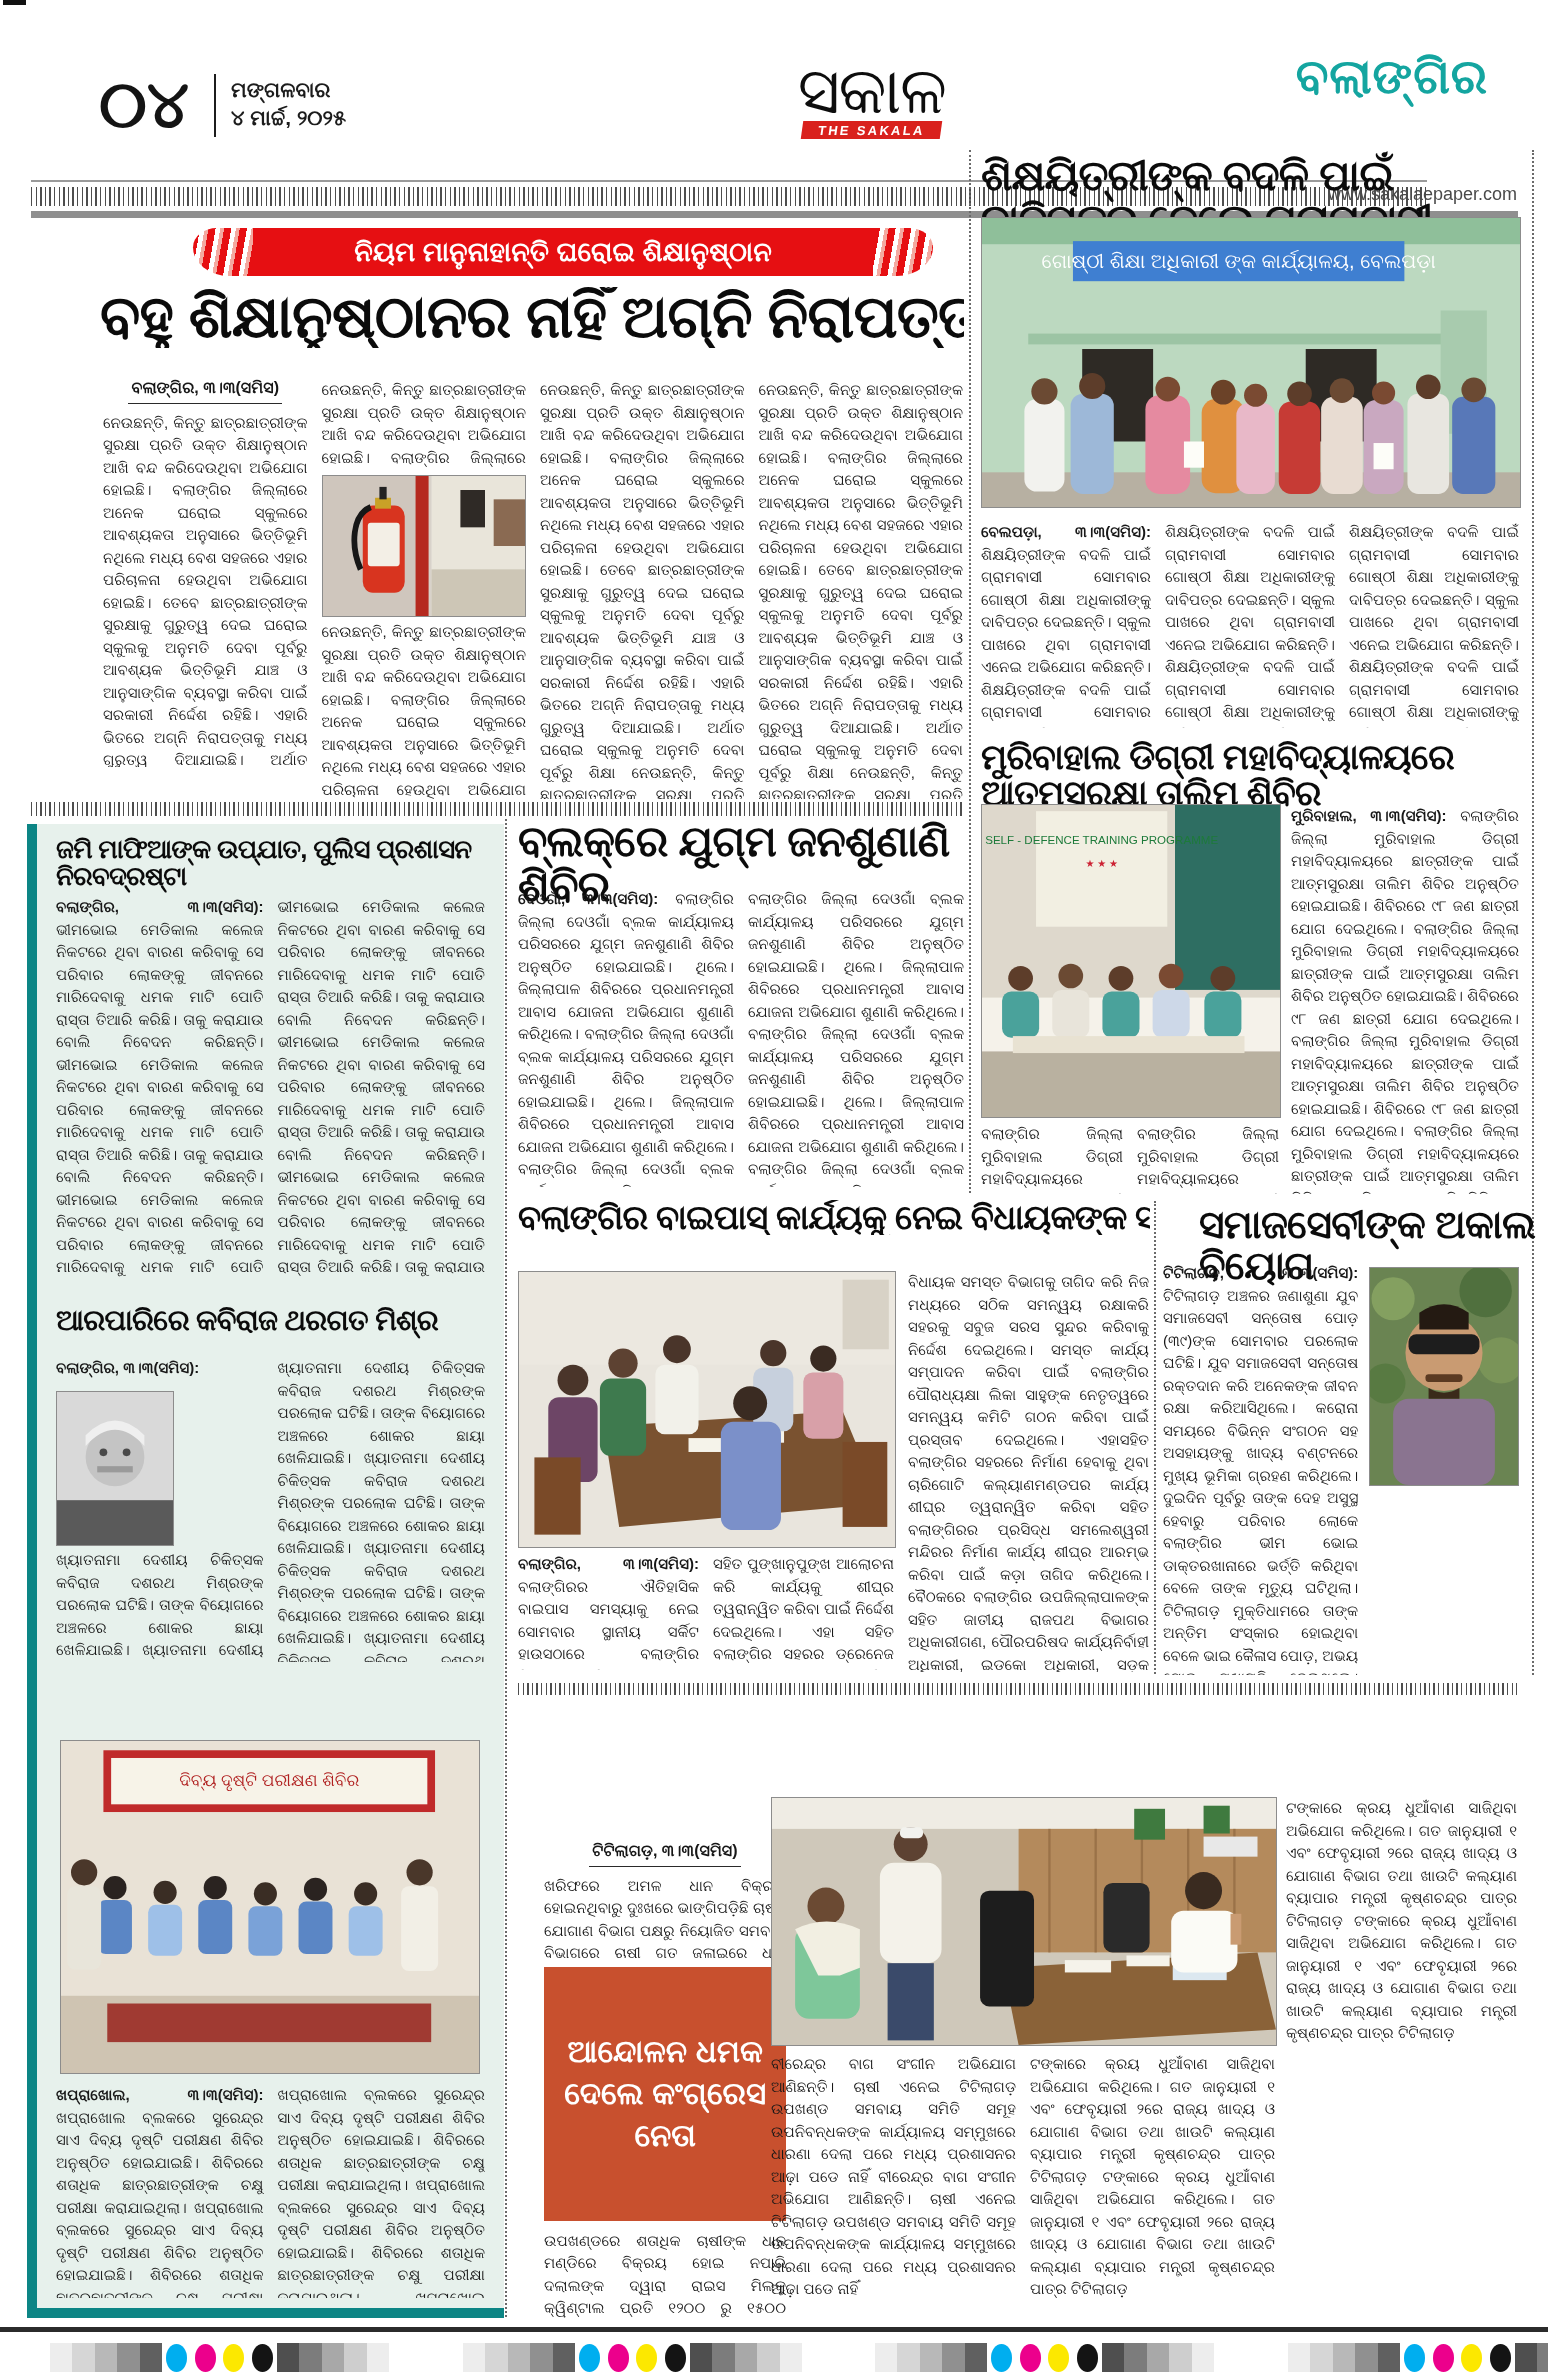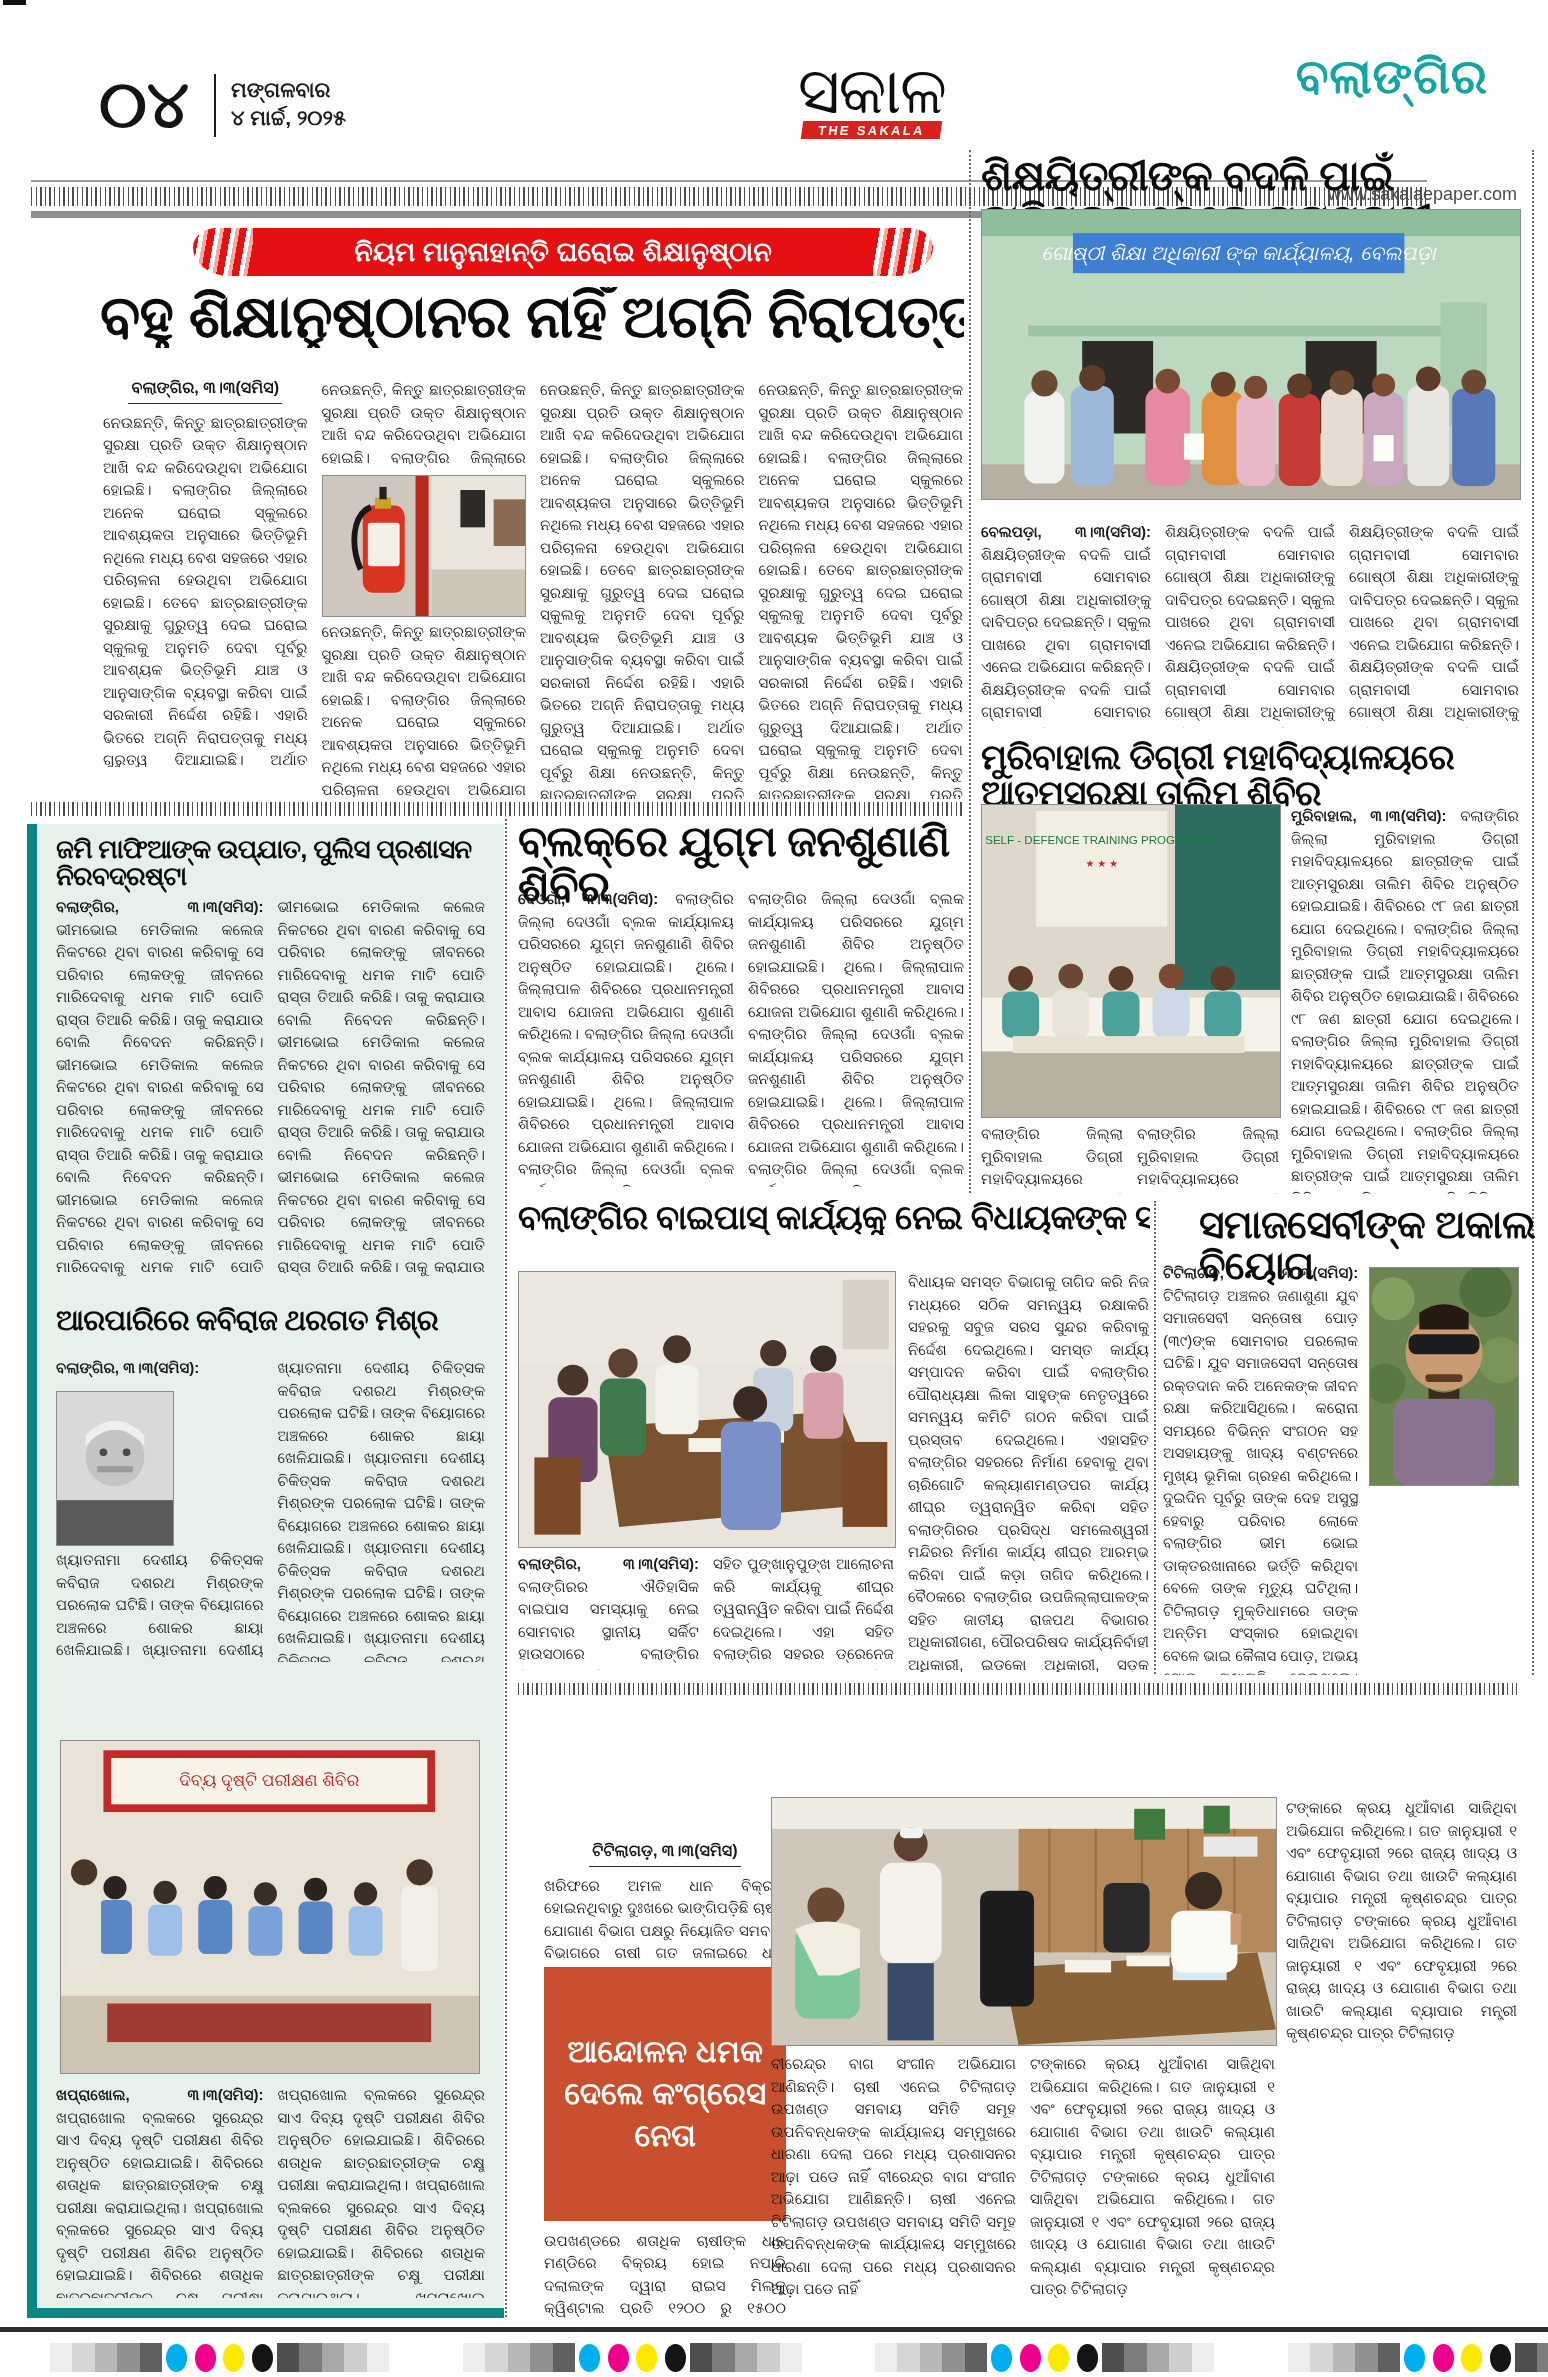--- a/index.html
+++ b/index.html
@@ -110,21 +110,21 @@
       <div class="body-txt" style="height:100%;">ନେଉଛନ୍ତି, କିନ୍ତୁ ଛାତ୍ରଛାତ୍ରୀଙ୍କ ସୁରକ୍ଷା ପ୍ରତି ଉକ୍ତ ଶିକ୍ଷାନୁଷ୍ଠାନ ଆଖି ବନ୍ଦ କରିଦେଉଥିବା ଅଭିଯୋଗ ହୋଇଛି। ବଲାଙ୍ଗିର ଜିଲ୍ଲାରେ ଅନେକ ଘରୋଇ ସ୍କୁଲରେ ଆବଶ୍ୟକତା ଅନୁସାରେ ଭିତ୍ତିଭୂମି ନଥିଲେ ମଧ୍ୟ ବେଶ ସହଜରେ ଏହାର ପରିଚାଳନା ହେଉଥିବା ଅଭିଯୋଗ ହୋଇଛି। ତେବେ ଛାତ୍ରଛାତ୍ରୀଙ୍କ ସୁରକ୍ଷାକୁ ଗୁରୁତ୍ୱ ଦେଇ ଘରୋଇ ସ୍କୁଲକୁ ଅନୁମତି ଦେବା ପୂର୍ବରୁ ଆବଶ୍ୟକ ଭିତ୍ତିଭୂମି ଯାଞ୍ଚ ଓ ଆନୁସାଙ୍ଗିକ ବ୍ୟବସ୍ଥା କରିବା ପାଇଁ ସରକାରୀ ନିର୍ଦ୍ଦେଶ ରହିଛି। ଏହାରି ଭିତରେ ଅଗ୍ନି ନିରାପତ୍ତାକୁ ମଧ୍ୟ ଗୁରୁତ୍ୱ ଦିଆଯାଇଛି। ଅର୍ଥାତ ଘରୋଇ ସ୍କୁଲକୁ ଅନୁମତି ଦେବା ପୂର୍ବରୁ ଶିକ୍ଷା ନେଉଛନ୍ତି, କିନ୍ତୁ ଛାତ୍ରଛାତ୍ରୀଙ୍କ ସୁରକ୍ଷା ପ୍ରତି ଉକ୍ତ ଶିକ୍ଷାନୁଷ୍ଠାନ ଆଖି ବନ୍ଦ କରିଦେଉଥିବା ଅଭିଯୋଗ ହୋଇଛି। ବଲାଙ୍ଗିର ଜିଲ୍ଲାରେ ଅନେକ ଘରୋଇ ସ୍କୁଲରେ ଆବଶ୍ୟକତା ଅନୁସାରେ ଭିତ୍ତିଭୂମି ନଥିଲେ ମଧ୍ୟ ବେଶ ସହଜରେ ଏହାର ପରିଚାଳନା ହେଉଥିବା ଅଭିଯୋଗ ହୋଇଛି। ତେବେ ଛାତ୍ରଛାତ୍ରୀଙ୍କ ସୁରକ୍ଷାକୁ ଗୁରୁତ୍ୱ ଦେଇ ଘରୋଇ ସ୍କୁଲକୁ ଅନୁମତି ଦେବା ପୂର୍ବରୁ ଆବଶ୍ୟକ ଭିତ୍ତିଭୂମି ଯାଞ୍ଚ ଓ ଆନୁସାଙ୍ଗିକ ବ୍ୟବସ୍ଥା କରିବା ପାଇଁ ସରକାରୀ ନିର୍ଦ୍ଦେଶ ରହିଛି। ଏହାରି ଭିତରେ ଅଗ୍ନି ନିରାପତ୍ତାକୁ ମଧ୍ୟ ଗୁରୁତ୍ୱ ଦିଆଯାଇଛି। ଅର୍ଥାତ ଘରୋଇ ସ୍କୁଲକୁ ଅନୁମତି ଦେବା ପୂର୍ବରୁ ଶିକ୍ଷା ନେଉଛନ୍ତି, କିନ୍ତୁ ଛାତ୍ରଛାତ୍ରୀଙ୍କ ସୁରକ୍ଷା ପ୍ରତି ଉକ୍ତ ଶିକ୍ଷାନୁଷ୍ଠାନ ଆଖି ବନ୍ଦ କରିଦେଉଥିବା ଅଭିଯୋଗ ହୋଇଛି। ବଲାଙ୍ଗିର ଜିଲ୍ଲାରେ ଅନେକ ଘରୋଇ ସ୍କୁଲରେ ଆବଶ୍ୟକତା ଅନୁସାରେ ଭିତ୍ତିଭୂମି ନଥିଲେ ମଧ୍ୟ ବେଶ ସହଜରେ ଏହାର ପରିଚାଳନା ହେଉଥିବା ଅଭିଯୋଗ ହୋଇଛି। ତେବେ ଛାତ୍ରଛାତ୍ରୀଙ୍କ ସୁରକ୍ଷାକୁ ଗୁରୁତ୍ୱ ଦେଇ ଘରୋଇ ସ୍କୁଲକୁ ଅନୁମତି ଦେବା ପୂର୍ବରୁ ଆବଶ୍ୟକ ଭିତ୍ତିଭୂମି ଯାଞ୍ଚ ଓ ଆନୁସାଙ୍ଗିକ ବ୍ୟବସ୍ଥା କରିବା ପାଇଁ ସରକାରୀ ନିର୍ଦ୍ଦେଶ ରହିଛି। ଏହାରି ଭିତରେ ଅଗ୍ନି ନିରାପତ୍ତାକୁ ମଧ୍ୟ ଗୁରୁତ୍ୱ ଦିଆଯାଇଛି। ଅର୍ଥାତ ଘରୋଇ ସ୍କୁଲକୁ ଅନୁମତି ଦେବା ପୂର୍ବରୁ ଶିକ୍ଷା</div>
     </div>
     <div>
       <div class="body-txt" style="height:100%;">ନେଉଛନ୍ତି, କିନ୍ତୁ ଛାତ୍ରଛାତ୍ରୀଙ୍କ ସୁରକ୍ଷା ପ୍ରତି ଉକ୍ତ ଶିକ୍ଷାନୁଷ୍ଠାନ ଆଖି ବନ୍ଦ କରିଦେଉଥିବା ଅଭିଯୋଗ ହୋଇଛି। ବଲାଙ୍ଗିର ଜିଲ୍ଲାରେ ଅନେକ ଘରୋଇ ସ୍କୁଲରେ ଆବଶ୍ୟକତା ଅନୁସାରେ ଭିତ୍ତିଭୂମି ନଥିଲେ ମଧ୍ୟ ବେଶ ସହଜରେ ଏହାର ପରିଚାଳନା ହେଉଥିବା ଅଭିଯୋଗ ହୋଇଛି। ତେବେ ଛାତ୍ରଛାତ୍ରୀଙ୍କ ସୁରକ୍ଷାକୁ ଗୁରୁତ୍ୱ ଦେଇ ଘରୋଇ ସ୍କୁଲକୁ ଅନୁମତି ଦେବା ପୂର୍ବରୁ ଆବଶ୍ୟକ ଭିତ୍ତିଭୂମି ଯାଞ୍ଚ ଓ ଆନୁସାଙ୍ଗିକ ବ୍ୟବସ୍ଥା କରିବା ପାଇଁ ସରକାରୀ ନିର୍ଦ୍ଦେଶ ରହିଛି। ଏହାରି ଭିତରେ ଅଗ୍ନି ନିରାପତ୍ତାକୁ ମଧ୍ୟ ଗୁରୁତ୍ୱ ଦିଆଯାଇଛି। ଅର୍ଥାତ ଘରୋଇ ସ୍କୁଲକୁ ଅନୁମତି ଦେବା ପୂର୍ବରୁ ଶିକ୍ଷା ନେଉଛନ୍ତି, କିନ୍ତୁ ଛାତ୍ରଛାତ୍ରୀଙ୍କ ସୁରକ୍ଷା ପ୍ରତି ଉକ୍ତ ଶିକ୍ଷାନୁଷ୍ଠାନ ଆଖି ବନ୍ଦ କରିଦେଉଥିବା ଅଭିଯୋଗ ହୋଇଛି। ବଲାଙ୍ଗିର ଜିଲ୍ଲାରେ ଅନେକ ଘରୋଇ ସ୍କୁଲରେ ଆବଶ୍ୟକତା ଅନୁସାରେ ଭିତ୍ତିଭୂମି ନଥିଲେ ମଧ୍ୟ ବେଶ ସହଜରେ ଏହାର ପରିଚାଳନା ହେଉଥିବା ଅଭିଯୋଗ ହୋଇଛି। ତେବେ ଛାତ୍ରଛାତ୍ରୀଙ୍କ ସୁରକ୍ଷାକୁ ଗୁରୁତ୍ୱ ଦେଇ ଘରୋଇ ସ୍କୁଲକୁ ଅନୁମତି ଦେବା ପୂର୍ବରୁ ଆବଶ୍ୟକ ଭିତ୍ତିଭୂମି ଯାଞ୍ଚ ଓ ଆନୁସାଙ୍ଗିକ ବ୍ୟବସ୍ଥା କରିବା ପାଇଁ ସରକାରୀ ନିର୍ଦ୍ଦେଶ ରହିଛି। ଏହାରି ଭିତରେ ଅଗ୍ନି ନିରାପତ୍ତାକୁ ମଧ୍ୟ ଗୁରୁତ୍ୱ ଦିଆଯାଇଛି। ଅର୍ଥାତ ଘରୋଇ ସ୍କୁଲକୁ ଅନୁମତି ଦେବା ପୂର୍ବରୁ ଶିକ୍ଷା ନେଉଛନ୍ତି, କିନ୍ତୁ ଛାତ୍ରଛାତ୍ରୀଙ୍କ ସୁରକ୍ଷା ପ୍ରତି ଉକ୍ତ ଶିକ୍ଷାନୁଷ୍ଠାନ ଆଖି ବନ୍ଦ କରିଦେଉଥିବା ଅଭିଯୋଗ ହୋଇଛି। ବଲାଙ୍ଗିର ଜିଲ୍ଲାରେ ଅନେକ ଘରୋଇ ସ୍କୁଲରେ ଆବଶ୍ୟକତା ଅନୁସାରେ ଭିତ୍ତିଭୂମି ନଥିଲେ ମଧ୍ୟ ବେଶ ସହଜରେ ଏହାର ପରିଚାଳନା ହେଉଥିବା ଅଭିଯୋଗ ହୋଇଛି। ତେବେ ଛାତ୍ରଛାତ୍ରୀଙ୍କ ସୁରକ୍ଷାକୁ ଗୁରୁତ୍ୱ ଦେଇ ଘରୋଇ ସ୍କୁଲକୁ ଅନୁମତି ଦେବା ପୂର୍ବରୁ ଆବଶ୍ୟକ ଭିତ୍ତିଭୂମି ଯାଞ୍ଚ ଓ ଆନୁସାଙ୍ଗିକ ବ୍ୟବସ୍ଥା କରିବା ପାଇଁ ସରକାରୀ ନିର୍ଦ୍ଦେଶ ରହିଛି। ଏହାରି ଭିତରେ ଅଗ୍ନି ନିରାପତ୍ତାକୁ ମଧ୍ୟ ଗୁରୁତ୍ୱ ଦିଆଯାଇଛି। ଅର୍ଥାତ ଘରୋଇ ସ୍କୁଲକୁ ଅନୁମତି ଦେବା ପୂର୍ବରୁ ଶିକ୍ଷା</div>
     </div>
   </div>
 
   <div class="abs hatch" style="left:31px;top:802px;width:933px;height:14px;"></div>
 
   <div class="abs headline" style="left:981px;top:154px;width:540px;font-size:42px;">ଶିକ୍ଷୟିତ୍ରୀଙ୍କ ବଦଳି ପାଇଁ ଦାବିପତ୍ର ଦେଲେ ଗ୍ରାମବାସୀ</div>
-  <div class="abs photo" style="left:981px;top:209px;width:538px;height:289px;font-style:italic;">
+  <div class="abs photo" style="left:981px;top:217px;width:538px;height:289px;">
     <svg viewBox="0 0 698 375" preserveAspectRatio="none">
       <rect width="698" height="375" fill="#bcd9c0"></rect>
       <rect x="0" y="0" width="698" height="34" fill="#8fbf9a"></rect>
       <rect x="60" y="150" width="560" height="14" fill="#9cc4a4"></rect>
       <rect x="118" y="30" width="430" height="52" fill="#3f7fd1"></rect>
       <text x="333" y="65" font-size="26" fill="#fff" text-anchor="middle">ଗୋଷ୍ଠୀ ଶିକ୍ଷା ଅଧିକାରୀ ଙ୍କ କାର୍ଯ୍ୟାଳୟ, ବେଲପଡ଼ା</text>
       <rect x="130" y="170" width="92" height="120" fill="#2e2a25"></rect>
       <rect x="420" y="170" width="92" height="120" fill="#2e2a25"></rect>
       <rect x="595" y="120" width="60" height="160" fill="#a8cbae"></rect>
       <rect x="0" y="330" width="698" height="45" fill="#b7b0a2"></rect>

